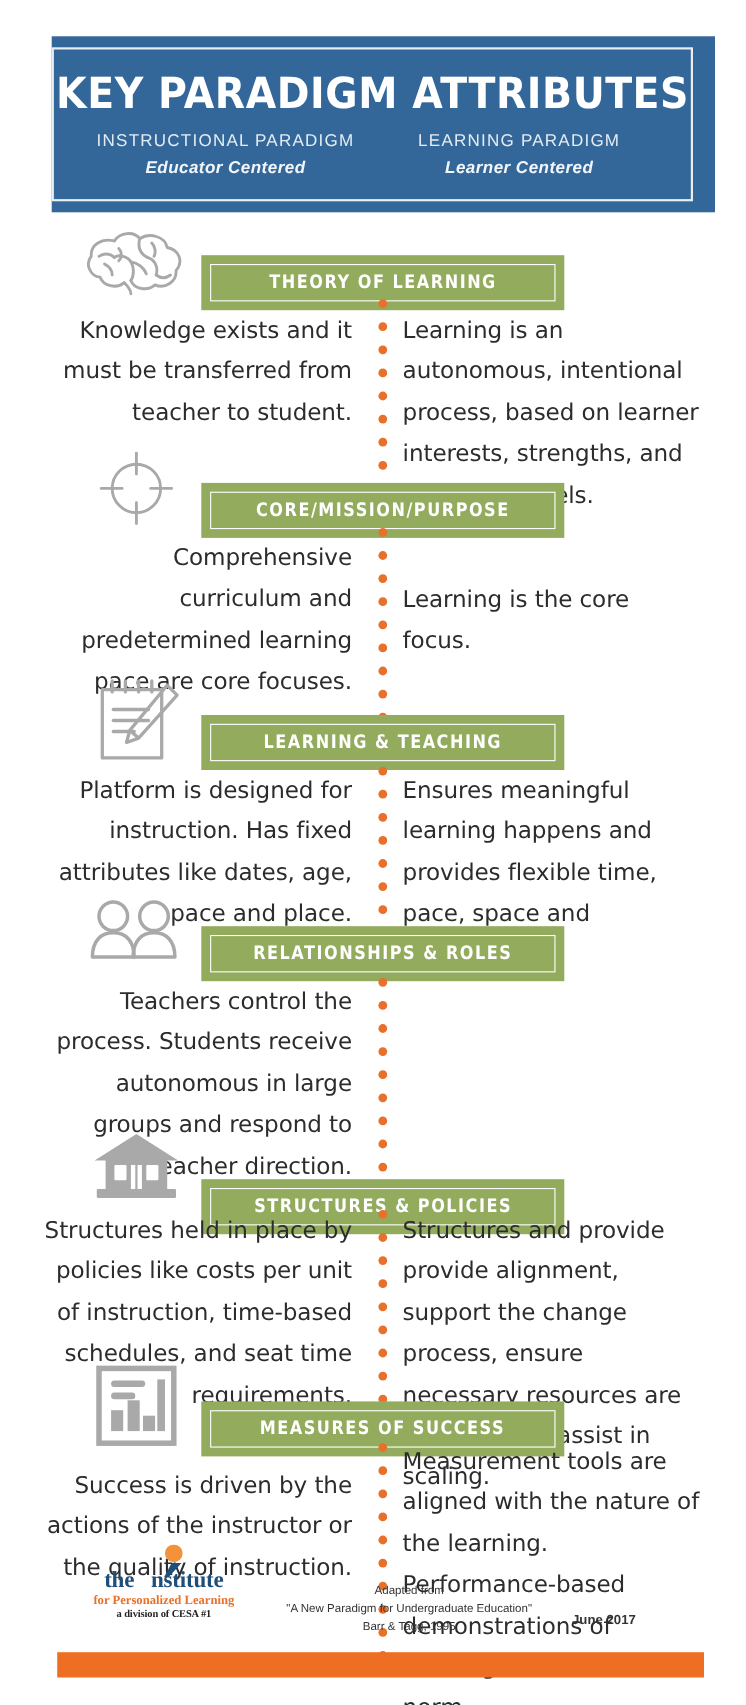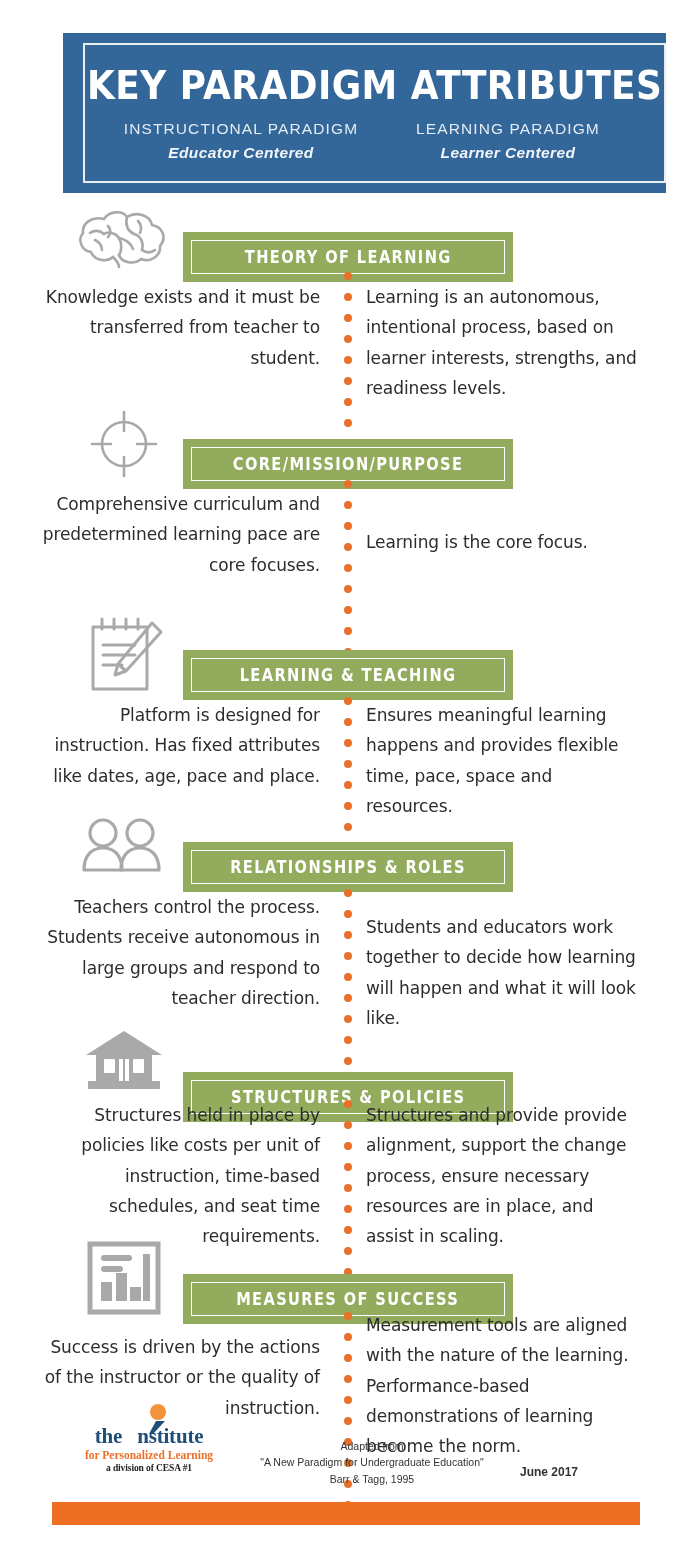--- a/index.html
+++ b/index.html
@@ -13,28 +13,28 @@
     position: relative;
     width: 678px;
     height: 1550px;
     background: #ffffff;
     overflow: hidden;
   }
 
   
   .header {
     position: absolute;
-    left: 63px;
+    left: 47px;
     top: 33px;
     width: 603px;
     height: 160px;
     background: #336699;
     display: flex;
     align-items: center;
-    justify-content: flex-end;
+    justify-content: flex-start;
   }
   .header-inner {
     width: 583px;
     height: 140px;
     border: 2px solid #e9eef3;
     display: flex;
     flex-direction: column;
     align-items: center;
     justify-content: center;
     padding-top: 4px;
@@ -131,21 +131,21 @@
     text-align: right;
   }
   .col-right {
     width: 290px;
     padding-left: 18px;
     margin-left: 18px;
     text-align: left;
   }
   .col-left p, .col-right p {
     font-family: "DejaVu Sans", sans-serif;
-    font-size: 17px;
+    font-size: 21px;
     line-height: 1.78;
     color: #2c2c2c;
     letter-spacing: -0.1px;
   }
 
   
   .dots {
     position: absolute;
     width: 9px;
     left: 344px;
@@ -416,23 +416,20 @@
         <i></i>
         <i></i>
         <i></i>
         <i></i>
         <i></i>
     </div>
     <div class="body-row" style="top:892px;">
       <div class="col-left">
         <p>Teachers control the process. Students receive autonomous in large groups and respond to teacher direction.</p>
       </div>
-      <div class="col-right" style="padding-top:20px;">
-        <p>Students and educators work together to decide how learning will happen and what it will look like.</p>
-      </div>
     </div>
   </div>
 
   <div class="section">
     <div class="icon-slot" style="top:1028px;">
       <svg width="88" height="64" viewBox="0 0 88 64">
         <g fill="#a9a9a9">
           <path d="M44 2 L82 26 L72 26 L72 52 L16 52 L16 26 L6 26 Z"></path>
           <rect x="8" y="52" width="72" height="8" rx="1"></rect>
         </g>

